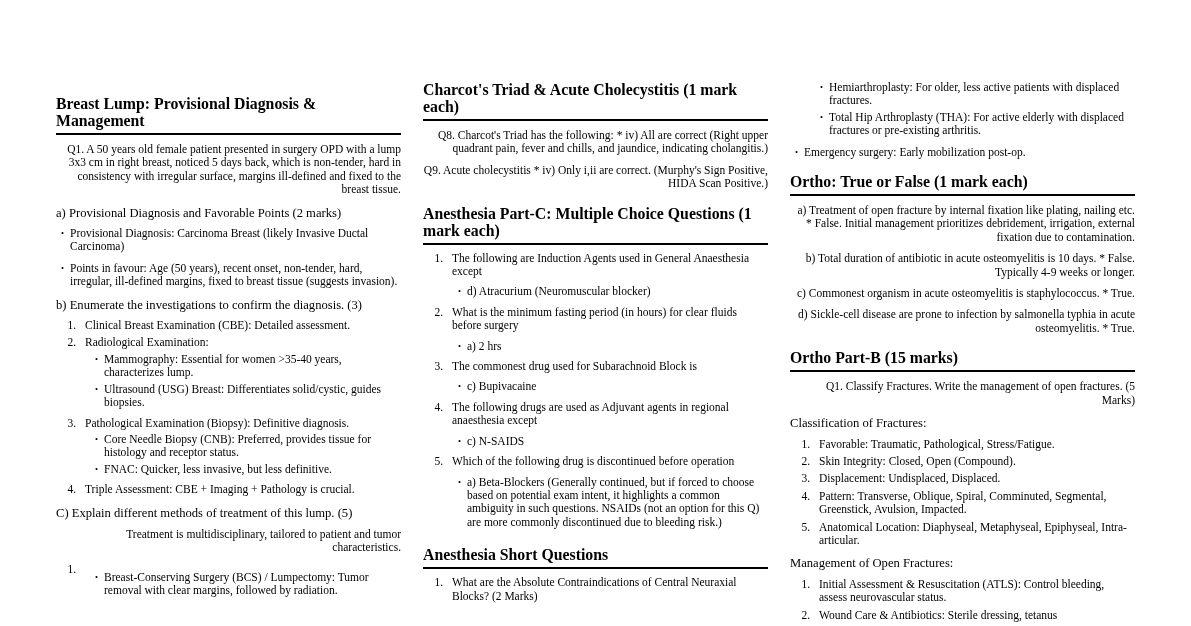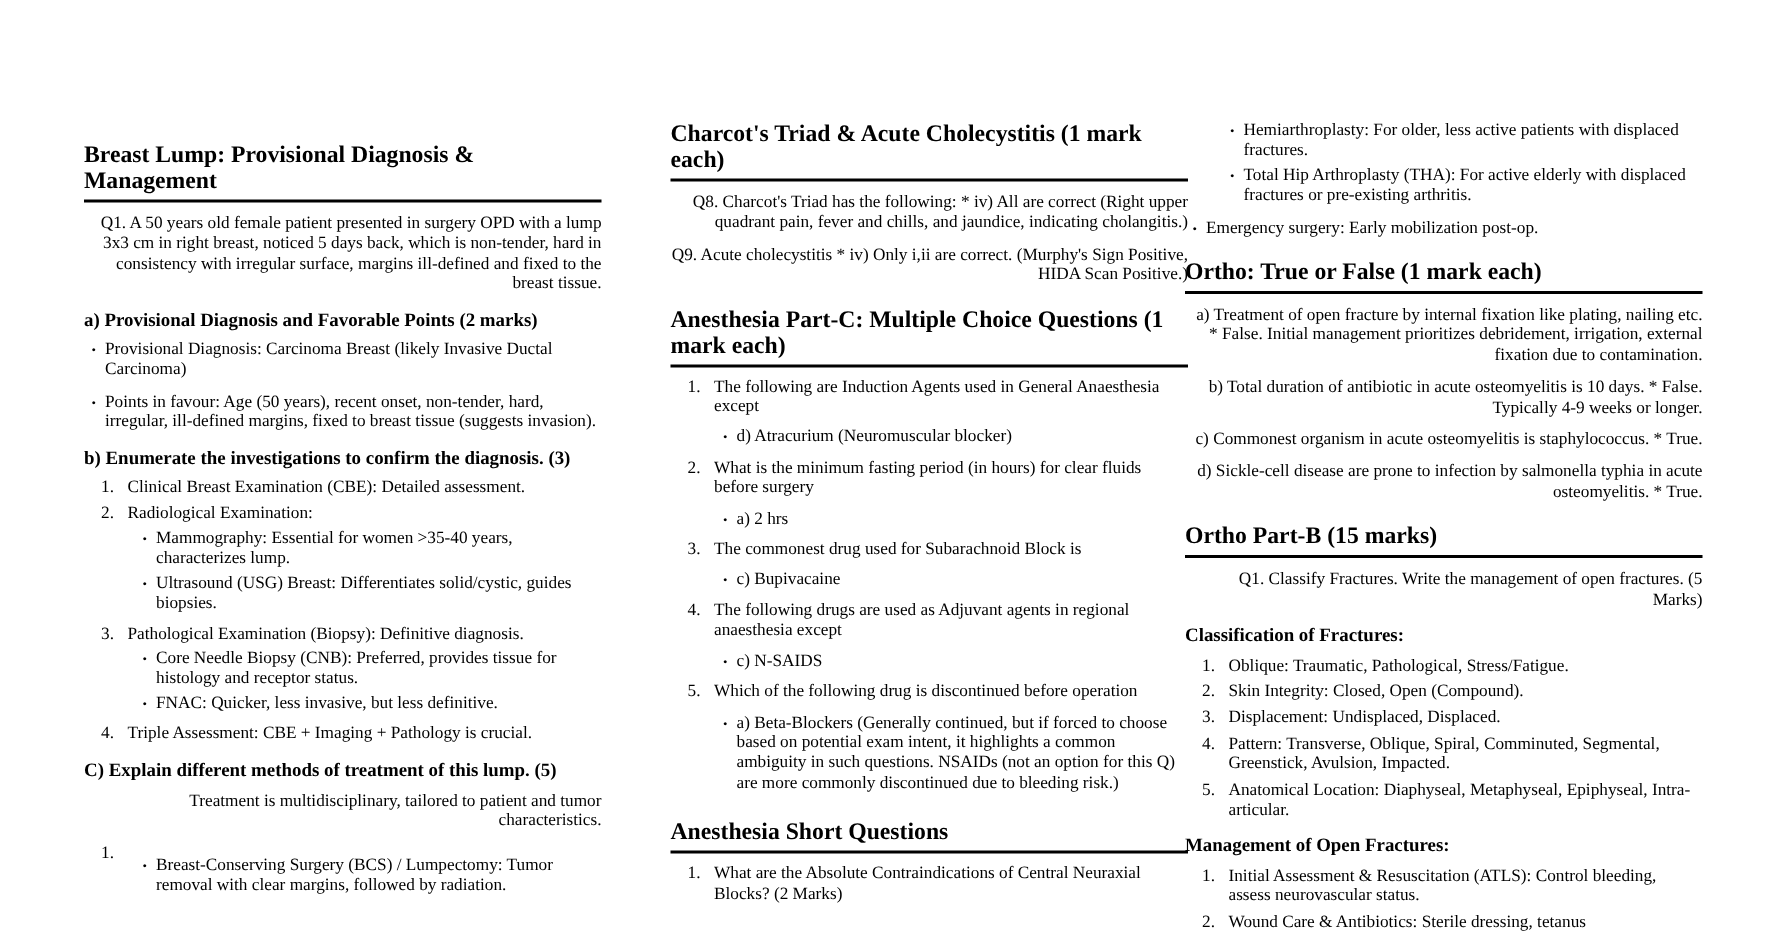--- a/index.html
+++ b/index.html
@@ -4,30 +4,30 @@
 <style>
   html,body { margin:0; padding:0; background:#ffffff; }
   .page {
     position:relative; width:1191px; height:626px; overflow:hidden;
     background:#ffffff; color:#000000;
     font-family:"Liberation Serif","DejaVu Serif",serif;
     font-size:11.5px; line-height:13.4px;
   }
   .col { position:absolute; width:345px; top:81px; }
   .col-1 { left:56px; top:95px; }
-  .col-2 { left:447px; }
+  .col-2 { left:423px; }
   .col-3 { left:790px; }
   .col > :first-child { margin-top:0 !important; }
 
   .h2 {
     font-weight:bold; font-size:15.8px; line-height:17px;
     border-bottom:2px solid #000; padding-bottom:4px;
     margin:14px 0 7px 0;
   }
-  .subhead { font-weight:bold; font-size:12.6px; line-height:14.4px; margin:9px 0 7px 0; }
+  .subhead { font-weight:normal; font-size:12.6px; line-height:14.4px; margin:9px 0 7px 0; }
   .p { margin:8px 0;text-align:right; }
   .b { font-weight:normal; }
 
   .li { display:flex; margin:4px 0; }
   .num { flex:none; width:20px; text-align:right; margin-right:9px; }
   .licontent { flex:1; min-width:0; }
   .litext { margin:0; }
 
   .bullet { display:flex; margin:3px 0; }
   .dot { flex:none; width:9px; font-size:8.5px; }
@@ -187,21 +187,21 @@
       <div class="p"><span>a) </span><span class="b">Treatment of open fracture by internal fixation like plating, nailing etc. * False.</span><span> Initial management prioritizes debridement, irrigation, external fixation due to contamination.</span></div>
       <div class="p"><span>b) </span><span class="b">Total duration of antibiotic in acute osteomyelitis is 10 days. * False.</span><span> Typically 4-9 weeks or longer.</span></div>
       <div class="p"><span>c) </span><span class="b">Commonest organism in acute osteomyelitis is staphylococcus. * True.</span></div>
       <div class="p"><span>d) </span><span class="b">Sickle-cell disease are prone to infection by salmonella typhia in acute osteomyelitis. * True.</span></div>
       <div class="h2">Ortho Part-B (15 marks)</div>
       <div class="p"><span class="b">Q1. Classify Fractures. Write the management of open fractures. (5 Marks)</span></div>
       <div class="subhead">Classification of Fractures:</div>
       <div class="li">
         <span class="num">1.</span>
         <div class="licontent">
-          <div class="litext"><span class="b">Oblique:</span><span> Traumatic, Pathological, Stress/Fatigue.</span></div>
+          <div class="litext"><span class="b">Favorable:</span><span> Traumatic, Pathological, Stress/Fatigue.</span></div>
         </div>
       </div>
       <div class="li">
         <span class="num">2.</span>
         <div class="licontent">
           <div class="litext"><span class="b">Skin Integrity:</span><span> Closed, Open (Compound).</span></div>
         </div>
       </div>
       <div class="li">
         <span class="num">3.</span>

